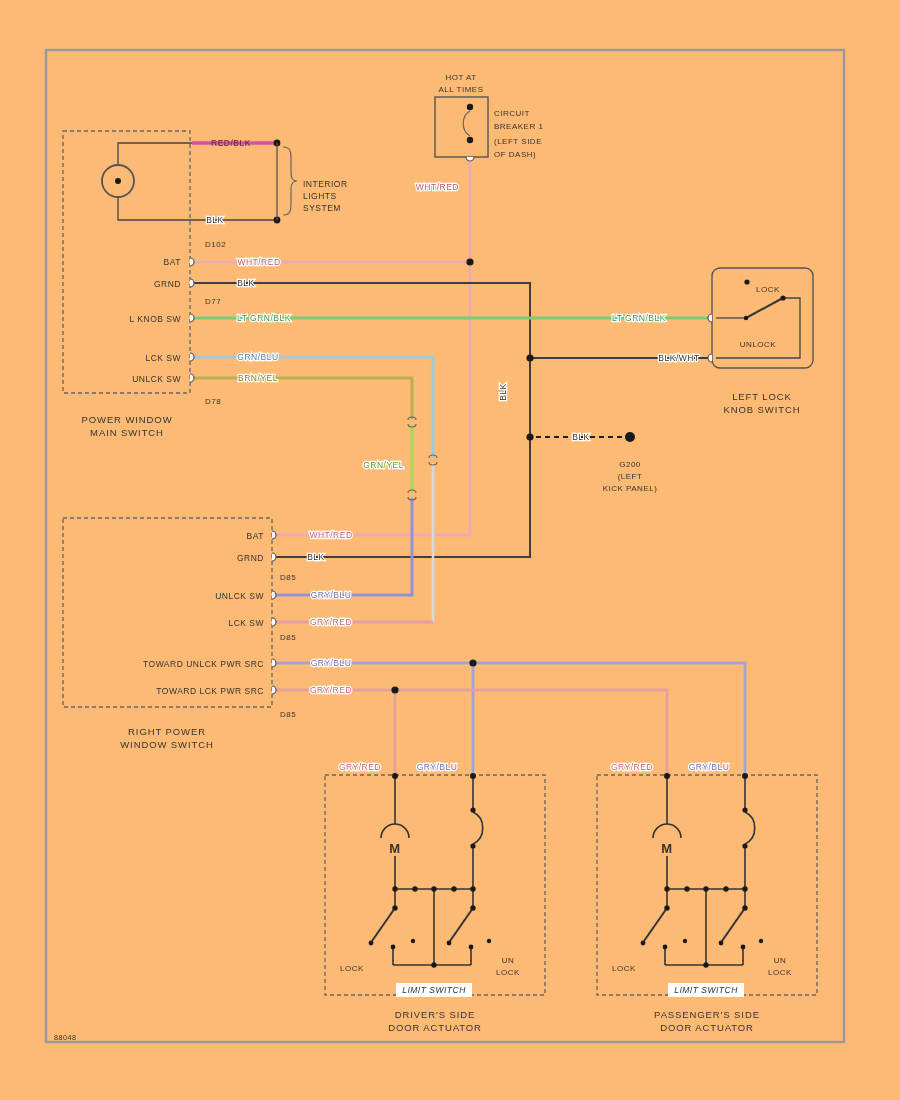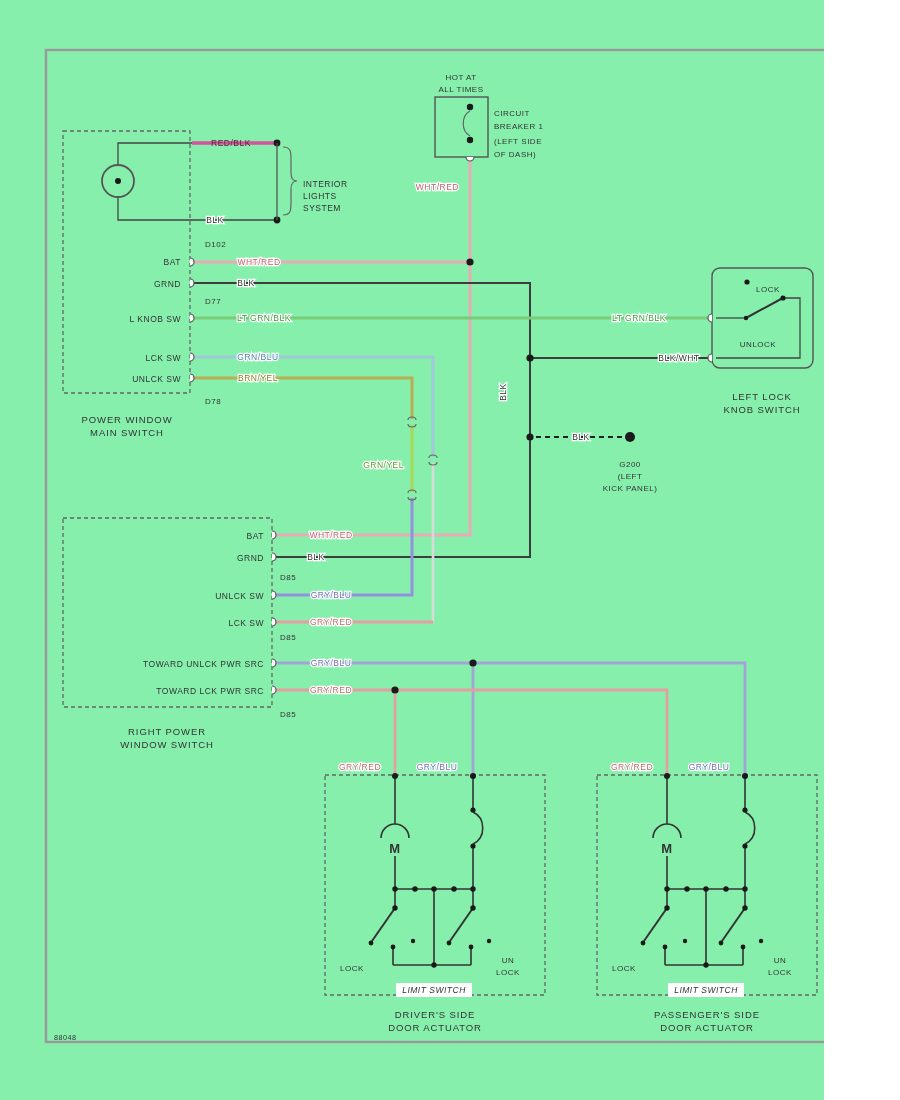--- a/index.html
+++ b/index.html
@@ -1,16 +1,16 @@
 <!DOCTYPE html>
 <html><head>
 <meta charset="utf-8">
 <style>
   html,body{margin:0;padding:0;background:#fff;}
-  #page{position:relative;width:824px;height:1100px;background:#86efac;overflow:hidden;text-align:center;}
+  #page{position:relative;width:900px;height:1100px;background:#fdba74;overflow:hidden;text-align:center;}
   svg{position:absolute;left:0;top:0;}
   text{font-family:"Liberation Sans",sans-serif;fill:#333;letter-spacing:.5px;}
   .t85{font-size:8.5px;}
   .t8{font-size:8px;}
   .t95{font-size:9.5px;letter-spacing:.9px;}
   .t7{font-size:7.2px;}
   .mid{text-anchor:middle;}
   .end{text-anchor:end;}
   .it{font-style:italic;}
   .b{font-weight:bold;}

